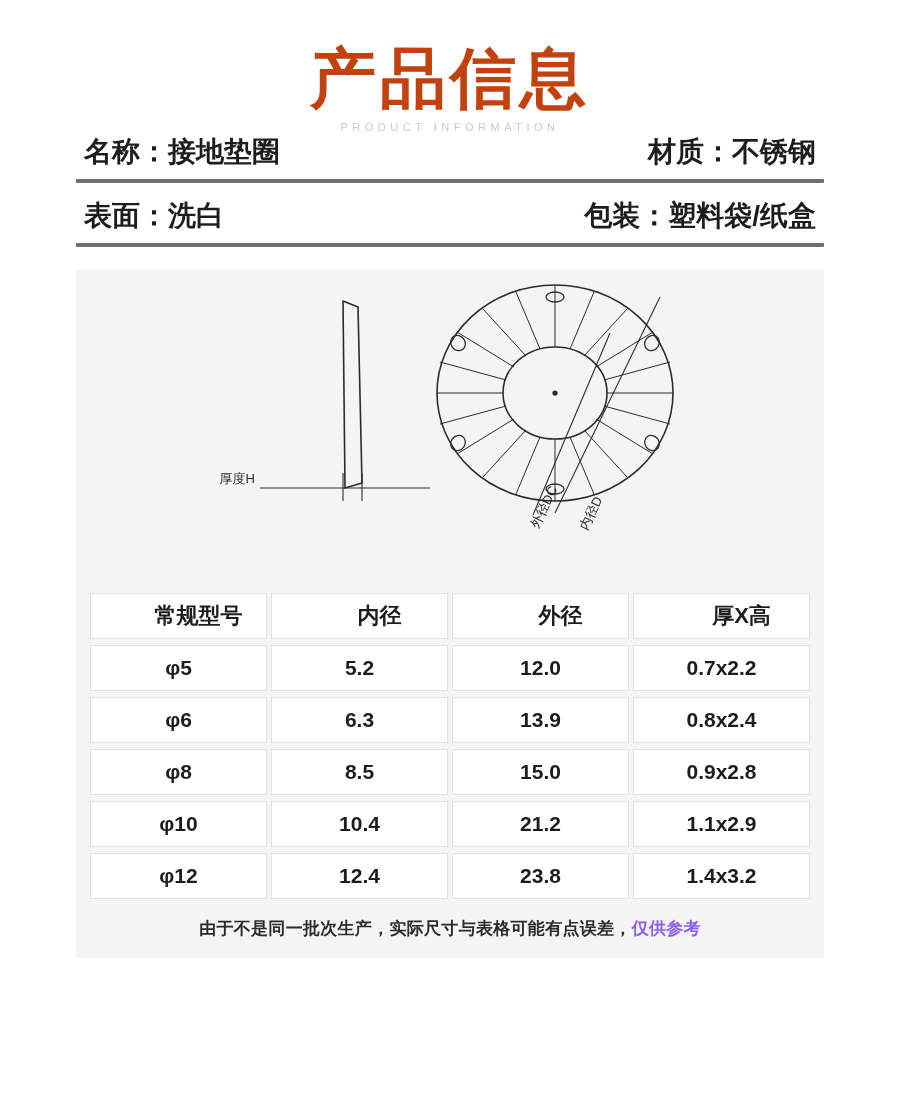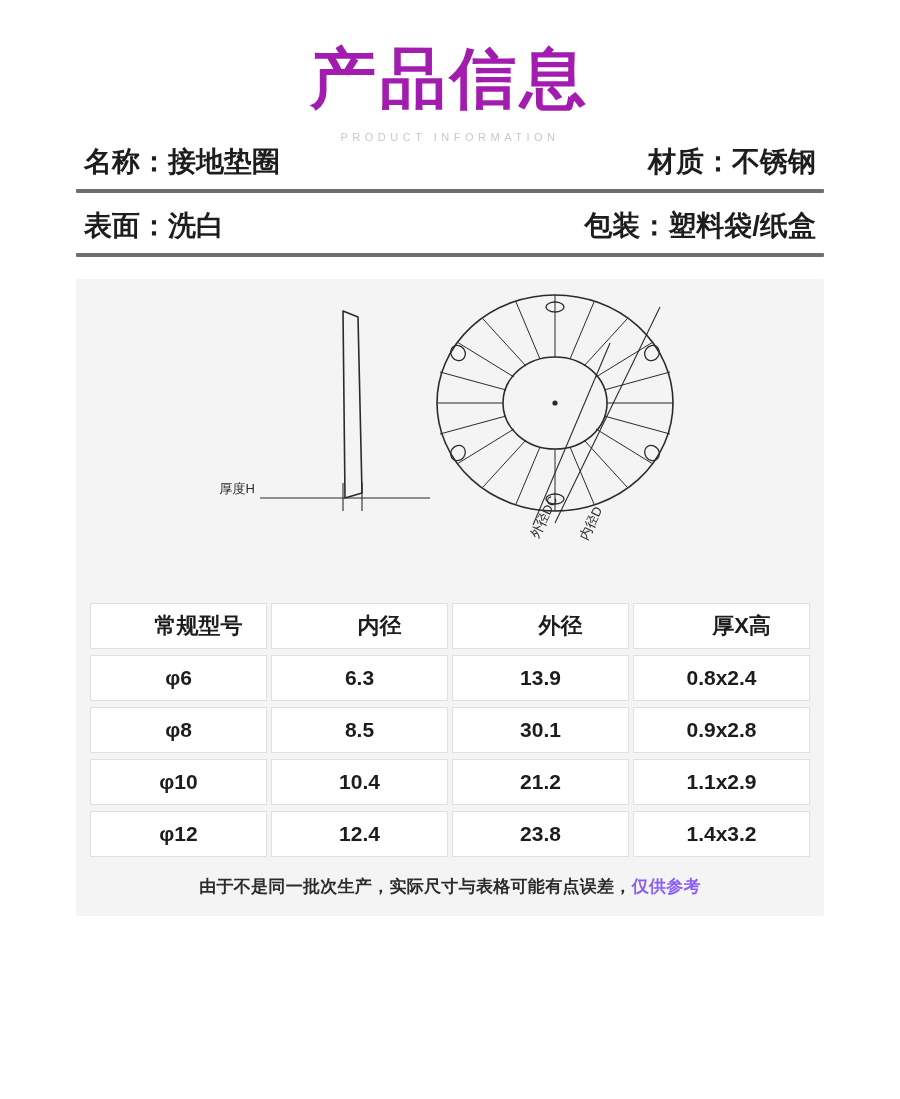--- a/index.html
+++ b/index.html
@@ -27,25 +27,25 @@
   
   .header {
     text-align: center;
     padding-top: 44px;
   }
   .main-title {
     font-size: 66px;
     font-weight: 700;
     letter-spacing: 4px;
     line-height: 1.05;
-    color: #a21caf;
+    color: #c2410c;
     margin: 0;
   }
   .sub-title {
-    margin-top: 18px;
+    margin-top: 8px;
     font-size: 11px;
     letter-spacing: 4.5px;
     color: #c9c9c9;
     font-weight: 400;
   }
 
   
   .spec-block {
   }
   .spec-row {
@@ -216,29 +216,35 @@
       <thead>
         <tr>
           <th>常规型号</th>
           <th>内径</th>
           <th>外径</th>
           <th>厚X高</th>
         </tr>
       </thead>
       <tbody>
         <tr>
+          <td>φ5</td>
+          <td>5.2</td>
+          <td>12.0</td>
+          <td>0.7x2.2</td>
+        </tr>
+        <tr>
           <td>φ6</td>
           <td>6.3</td>
           <td>13.9</td>
           <td>0.8x2.4</td>
         </tr>
         <tr>
           <td>φ8</td>
           <td>8.5</td>
-          <td>30.1</td>
+          <td>15.0</td>
           <td>0.9x2.8</td>
         </tr>
         <tr>
           <td>φ10</td>
           <td>10.4</td>
           <td>21.2</td>
           <td>1.1x2.9</td>
         </tr>
         <tr>
           <td>φ12</td>

